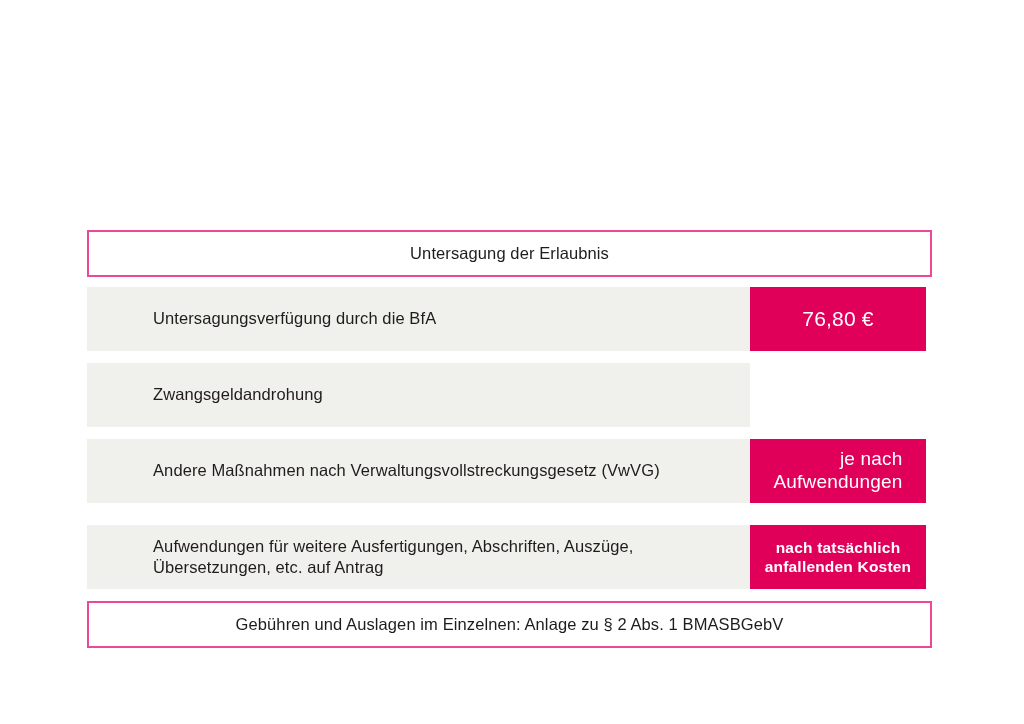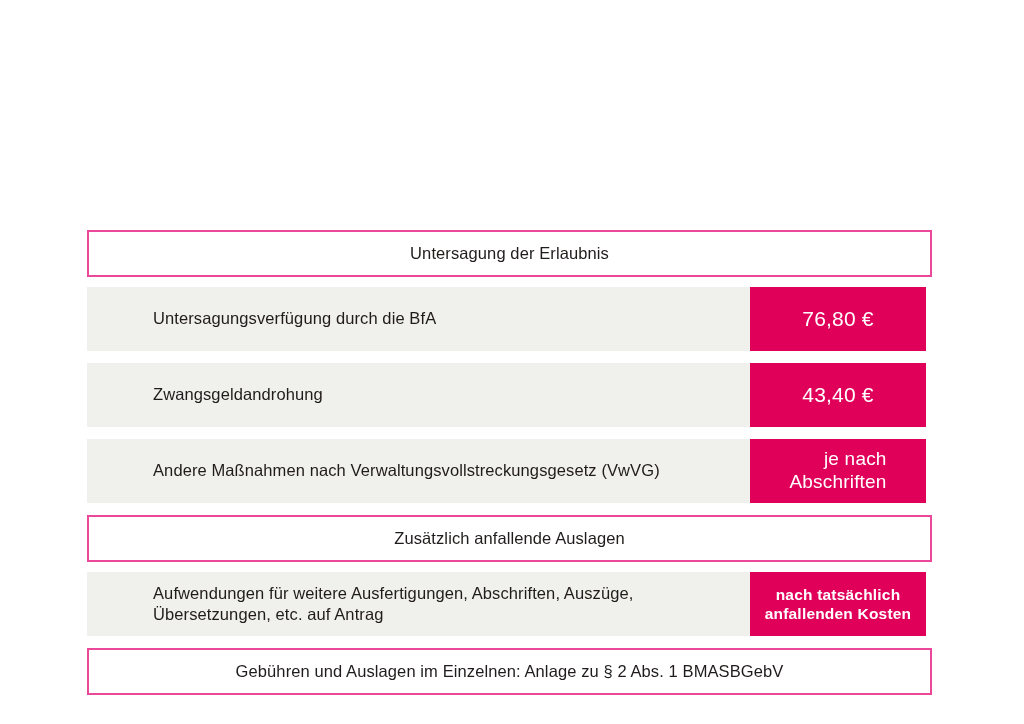--- a/index.html
+++ b/index.html
@@ -109,40 +109,36 @@
 
   <div class="fee-row">
     <div class="fee-label">Untersagungsverfügung durch die BfA</div>
     <div class="fee-value">76,80 €</div>
   </div>
 
   <div class="gap-md"></div>
 
   <div class="fee-row">
     <div class="fee-label">Zwangsgeldandrohung</div>
-    <div class="fee-value">43,40 €</div>
   </div>
 
   <div class="gap-md"></div>
 
   <div class="fee-row">
     <div class="fee-label">Andere Maßnahmen nach Verwaltungsvollstreckungsgesetz (VwVG)</div>
     <div class="fee-value two-line">
       <span>
         <span>je nach</span><br>
-        <span>Abschriften</span>
+        <span>Aufwendungen</span>
       </span>
     </div>
   </div>
 
   <div class="gap-lg"></div>
 
-  <div class="section-header">
-    <span>Zusätzlich anfallende Auslagen</span>
-  </div>
 
   <div class="gap-sm"></div>
 
   <div class="fee-row">
     <div class="fee-label">
       <span>
         <span>Aufwendungen für weitere Ausfertigungen, Abschriften, Auszüge,</span><br>
         <span>Übersetzungen, etc. auf Antrag</span>
       </span>
     </div>

